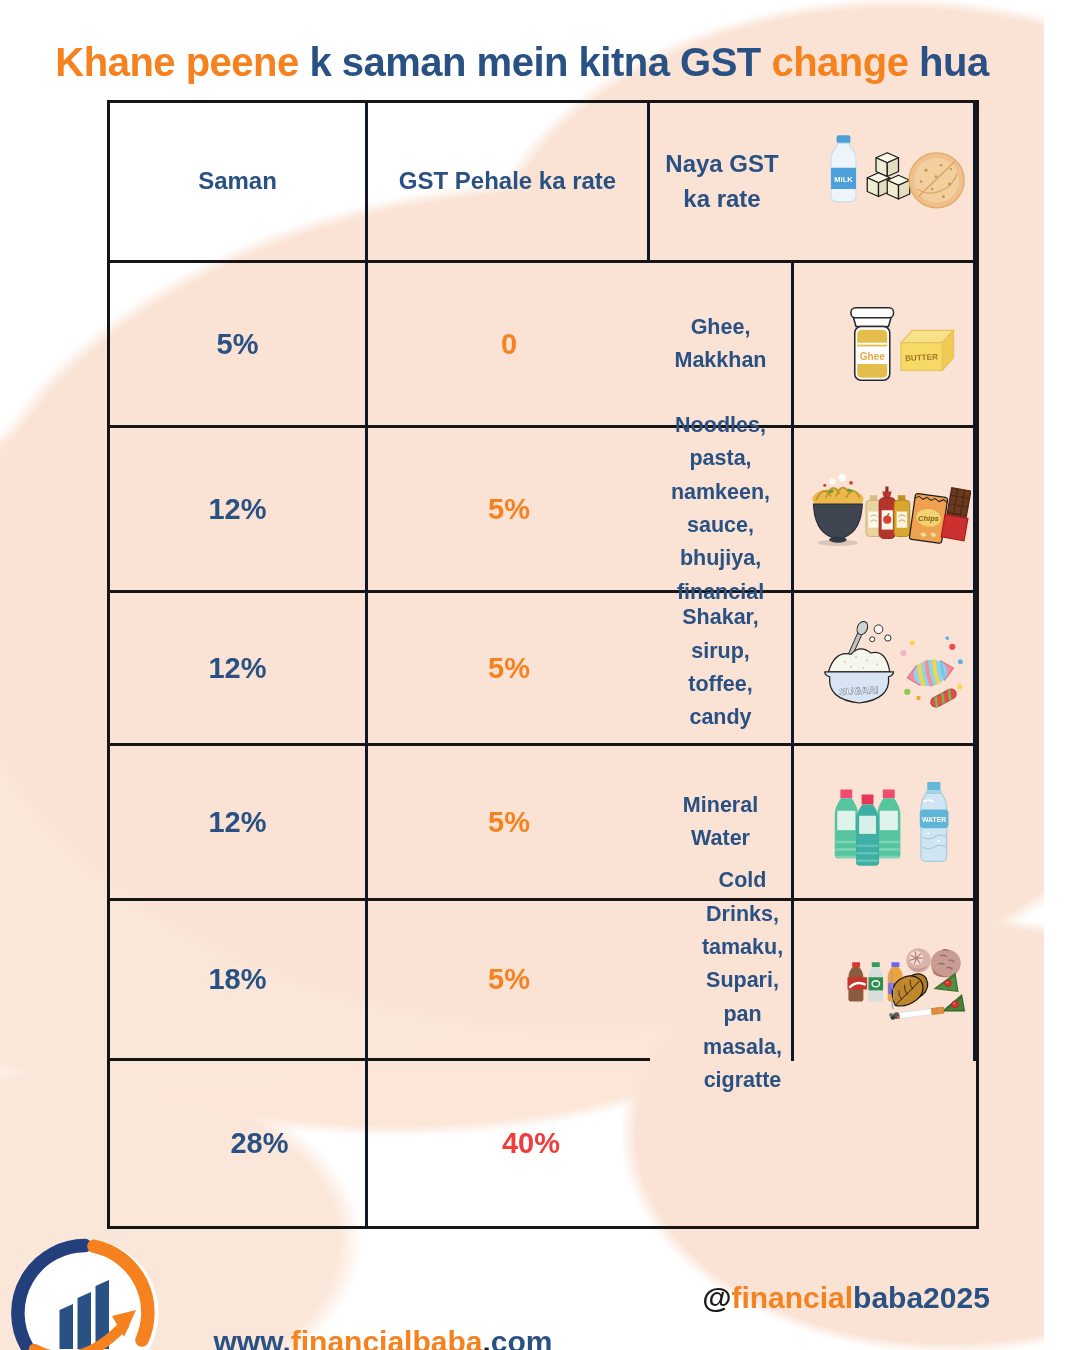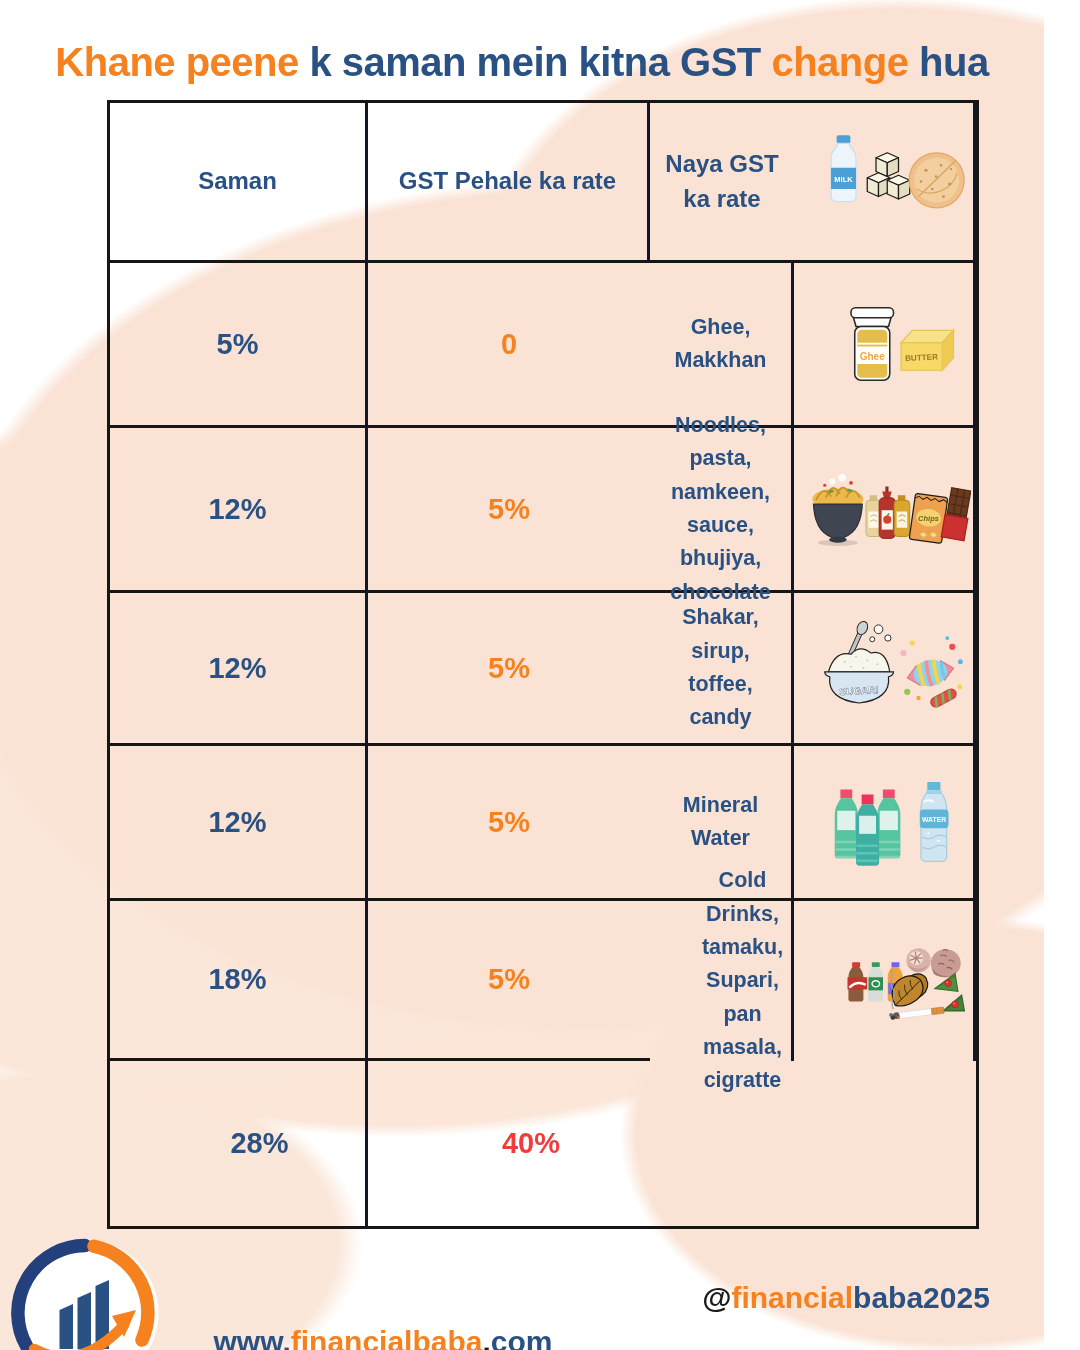--- a/index.html
+++ b/index.html
@@ -107,21 +107,21 @@
           <polygon points="168,78 186,58 252,58 234,78" fill="#F8E289" stroke="#E8C35A" stroke-width="2"></polygon>
           <polygon points="234,78 252,58 252,102 234,122" fill="#EFCB54" stroke="#E8C35A" stroke-width="2"></polygon>
           <rect x="168" y="78" width="66" height="44" fill="#F7DA66" stroke="#E8C35A" stroke-width="2"></rect>
           <text x="201" y="106" font-size="13" fill="#A5722B" text-anchor="middle" transform="rotate(-3 201 106)">BUTTER</text>
         </g>
       </svg>
     </div>
     <div class="c rate">12%</div>
     <div class="c rate new-orange last">5%</div>
 
-    <div class="c name">Noodles, pasta, namkeen, sauce, bhujiya, chocolate</div>
+    <div class="c name">Noodles, pasta, namkeen, sauce, bhujiya, financial</div>
     <div class="c icons">
       <svg viewBox="0 0 280 160">
         <g>
           <ellipse cx="67" cy="134" rx="32" ry="5" fill="#000000" opacity="0.13"></ellipse>
           <ellipse cx="67" cy="64" rx="41" ry="17" fill="#ECBA4A"></ellipse>
           <path d="M32,66 Q44,40 56,60 M48,62 Q58,34 70,56 M64,60 Q74,34 86,56 M80,62 Q92,40 102,62" stroke="#C8932B" stroke-width="3" fill="none"></path>
           <rect x="52" y="50" width="8" height="4" fill="#5C9E44" transform="rotate(-18 56 52)"></rect>
           <rect x="82" y="48" width="8" height="4" fill="#5C9E44" transform="rotate(14 86 50)"></rect>
           <circle cx="58" cy="36" r="5" fill="#FDFDF8"></circle>
             <circle cx="74" cy="30" r="6" fill="#FDFDF8"></circle>

